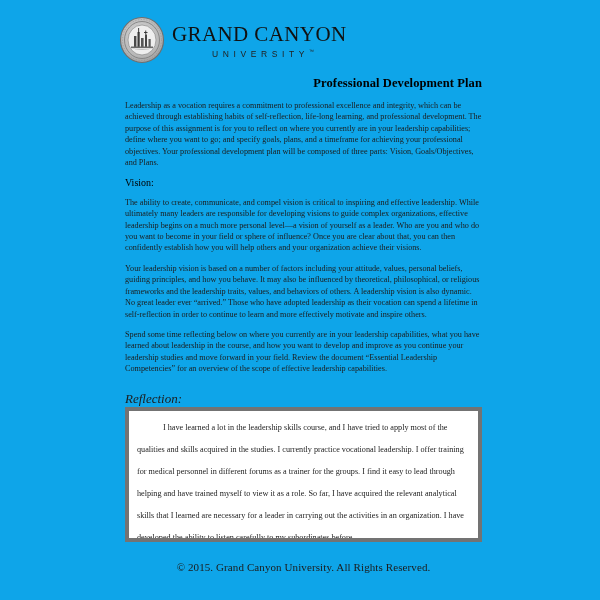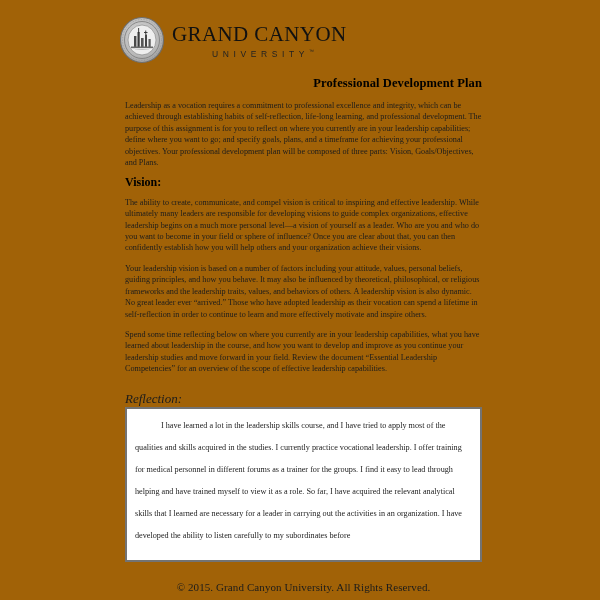--- a/index.html
+++ b/index.html
@@ -13,21 +13,21 @@
     background: #ffffff;
     font-family: "Liberation Serif", "DejaVu Serif", serif;
     color: #1a1a1a;
     overflow: hidden;
   }
 
   .page {
     position: relative;
     width: 600px;
     height: 600px;
-    background: #a16207;
+    background: #0ea5e9;
     box-sizing: border-box;
   }
 
   
   .header {
     padding-top: 24px;
     padding-left: 118px;
     display: flex;
     align-items: center;
     gap: 6px;
@@ -94,42 +94,42 @@
 
   p.body-text {
     font-size: 8.2px;
     line-height: 11.4px;
     margin: 0 0 9px 0;
     text-align: left;
     color: #1c1c1c;
   }
 
   .section-head {
-    font-size: 12px;
-    font-weight: bold;
+    font-size: 10px;
+    font-weight: normal;
     line-height: 11.4px;
     margin: 0 0 8px 0;
     color: #000000;
   }
 
   .reflection-label {
     font-size: 13px;
     font-style: italic;
     line-height: 11.4px;
     margin: 18px 0 3px 0;
     color: #1c1c1c;
   }
 
   
   .reflection-box {
-    border: 2px solid #737373;
+    border: 4px solid #737373;
     box-sizing: border-box;
     padding: 6px 8px 5px 8px;
     background: #ffffff;
-    height: 155px;
+    height: 135px;
     overflow: hidden;
   }
 
   .reflection-text {
     font-size: 8.2px;
     line-height: 22px;
     margin: 0;
     text-indent: 26px;
     color: #1c1c1c;
     text-align: left;

